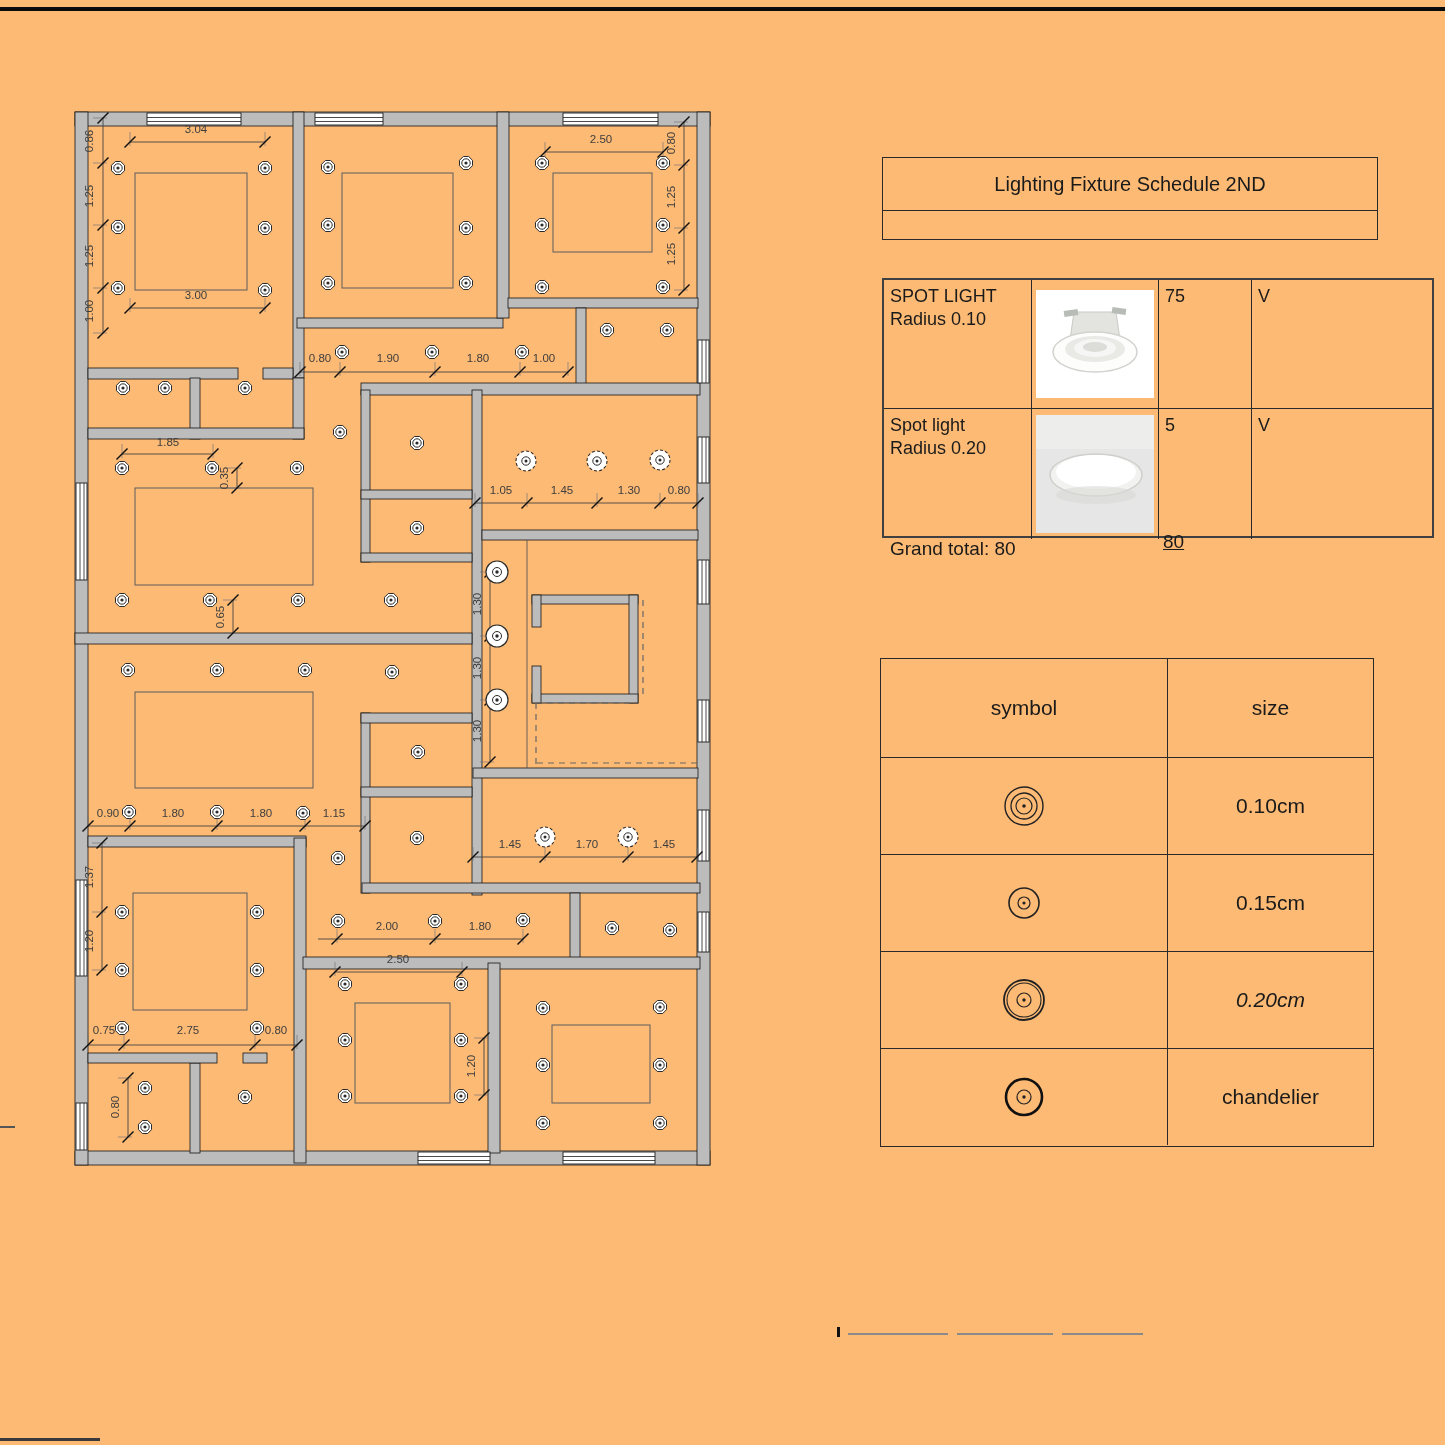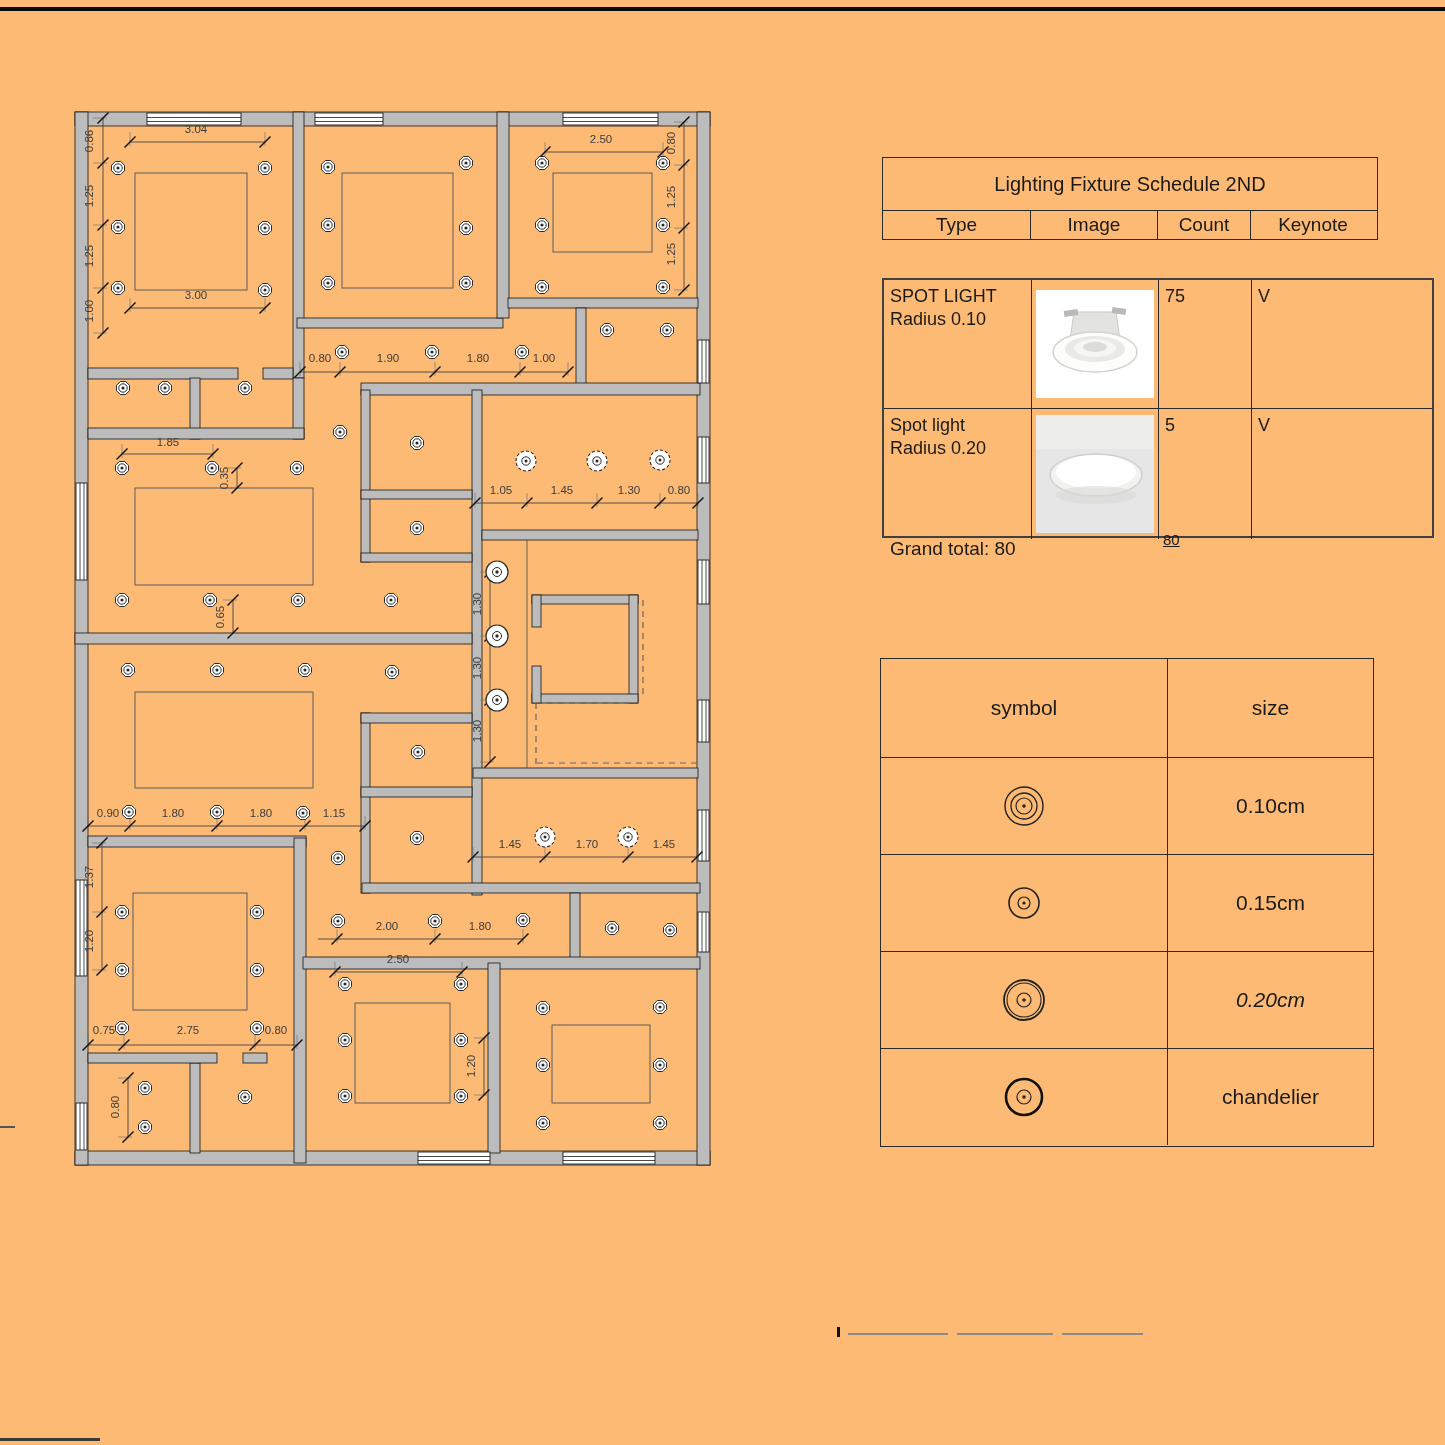--- a/index.html
+++ b/index.html
@@ -15,21 +15,21 @@
   .c1{width:148px;border-right:1px solid #2a2a2a;}
   .c2{width:127px;border-right:1px solid #2a2a2a;}
   .c3{width:93px;border-right:1px solid #2a2a2a;}
   .c4{width:124px;}
   #sched-body{position:absolute;left:882px;top:278px;width:552px;height:260px;border:2px solid #404040;box-sizing:border-box;}
   .srow{display:flex;height:130px;box-sizing:border-box;}
   .srow.first{border-bottom:1px solid #2a2a2a;height:129px;}
   .scell{box-sizing:border-box;font-size:18px;padding:5px 6px;line-height:1.25;}
   .img-cell{display:flex;align-items:center;justify-content:center;padding:2px;}
   #grand-total{position:absolute;left:890px;top:531px;font-size:19px;margin-top:7px;}
-  #grand-total-count{position:absolute;left:1163px;top:531px;font-size:15px;text-decoration:underline;}
+  #grand-total-count{position:absolute;left:1163px;top:531px;font-size:19px;text-decoration:underline;}
   
   #legend{position:absolute;left:880px;top:658px;width:494px;height:489px;border:1px solid #2a2a2a;box-sizing:border-box;}
   .lrow{display:flex;box-sizing:border-box;border-bottom:1px solid #2a2a2a;}
   .lrow:last-child{border-bottom:none;}
   .lsym{width:287px;border-right:1px solid #2a2a2a;display:flex;align-items:center;justify-content:center;box-sizing:border-box;}
   .lsize{width:205px;display:flex;align-items:center;justify-content:center;font-size:21px;}
   .lhead{font-size:21px;}
 </style>
 </head>
 <body>
@@ -716,26 +716,20 @@
       </g>
       <g>
         <circle cx="497" cy="700" r="11" fill="#fff" stroke="#2a2a2a" stroke-width="1.2"></circle>
         <circle cx="497" cy="700" r="4.5" fill="none" stroke="#2a2a2a" stroke-width="1"></circle>
         <circle cx="497" cy="700" r="1.7" fill="#2a2a2a"></circle>
       </g>
     </svg>
 
   <div id="sched-head">
     <div id="sched-title">Lighting Fixture Schedule 2ND</div>
-    <div id="sched-cols">
-      <div class="c1">Type</div>
-      <div class="c2">Image</div>
-      <div class="c3">Count</div>
-      <div class="c4">Keynote</div>
-    </div>
   </div>
 
   <div id="sched-body">
     <div class="srow first">
       <div class="scell c1">
         <div>SPOT LIGHT</div>
         <div>Radius 0.10</div>
       </div>
       <div class="scell c2 img-cell">
         <svg width="118" height="108" viewBox="0 0 118 108">

